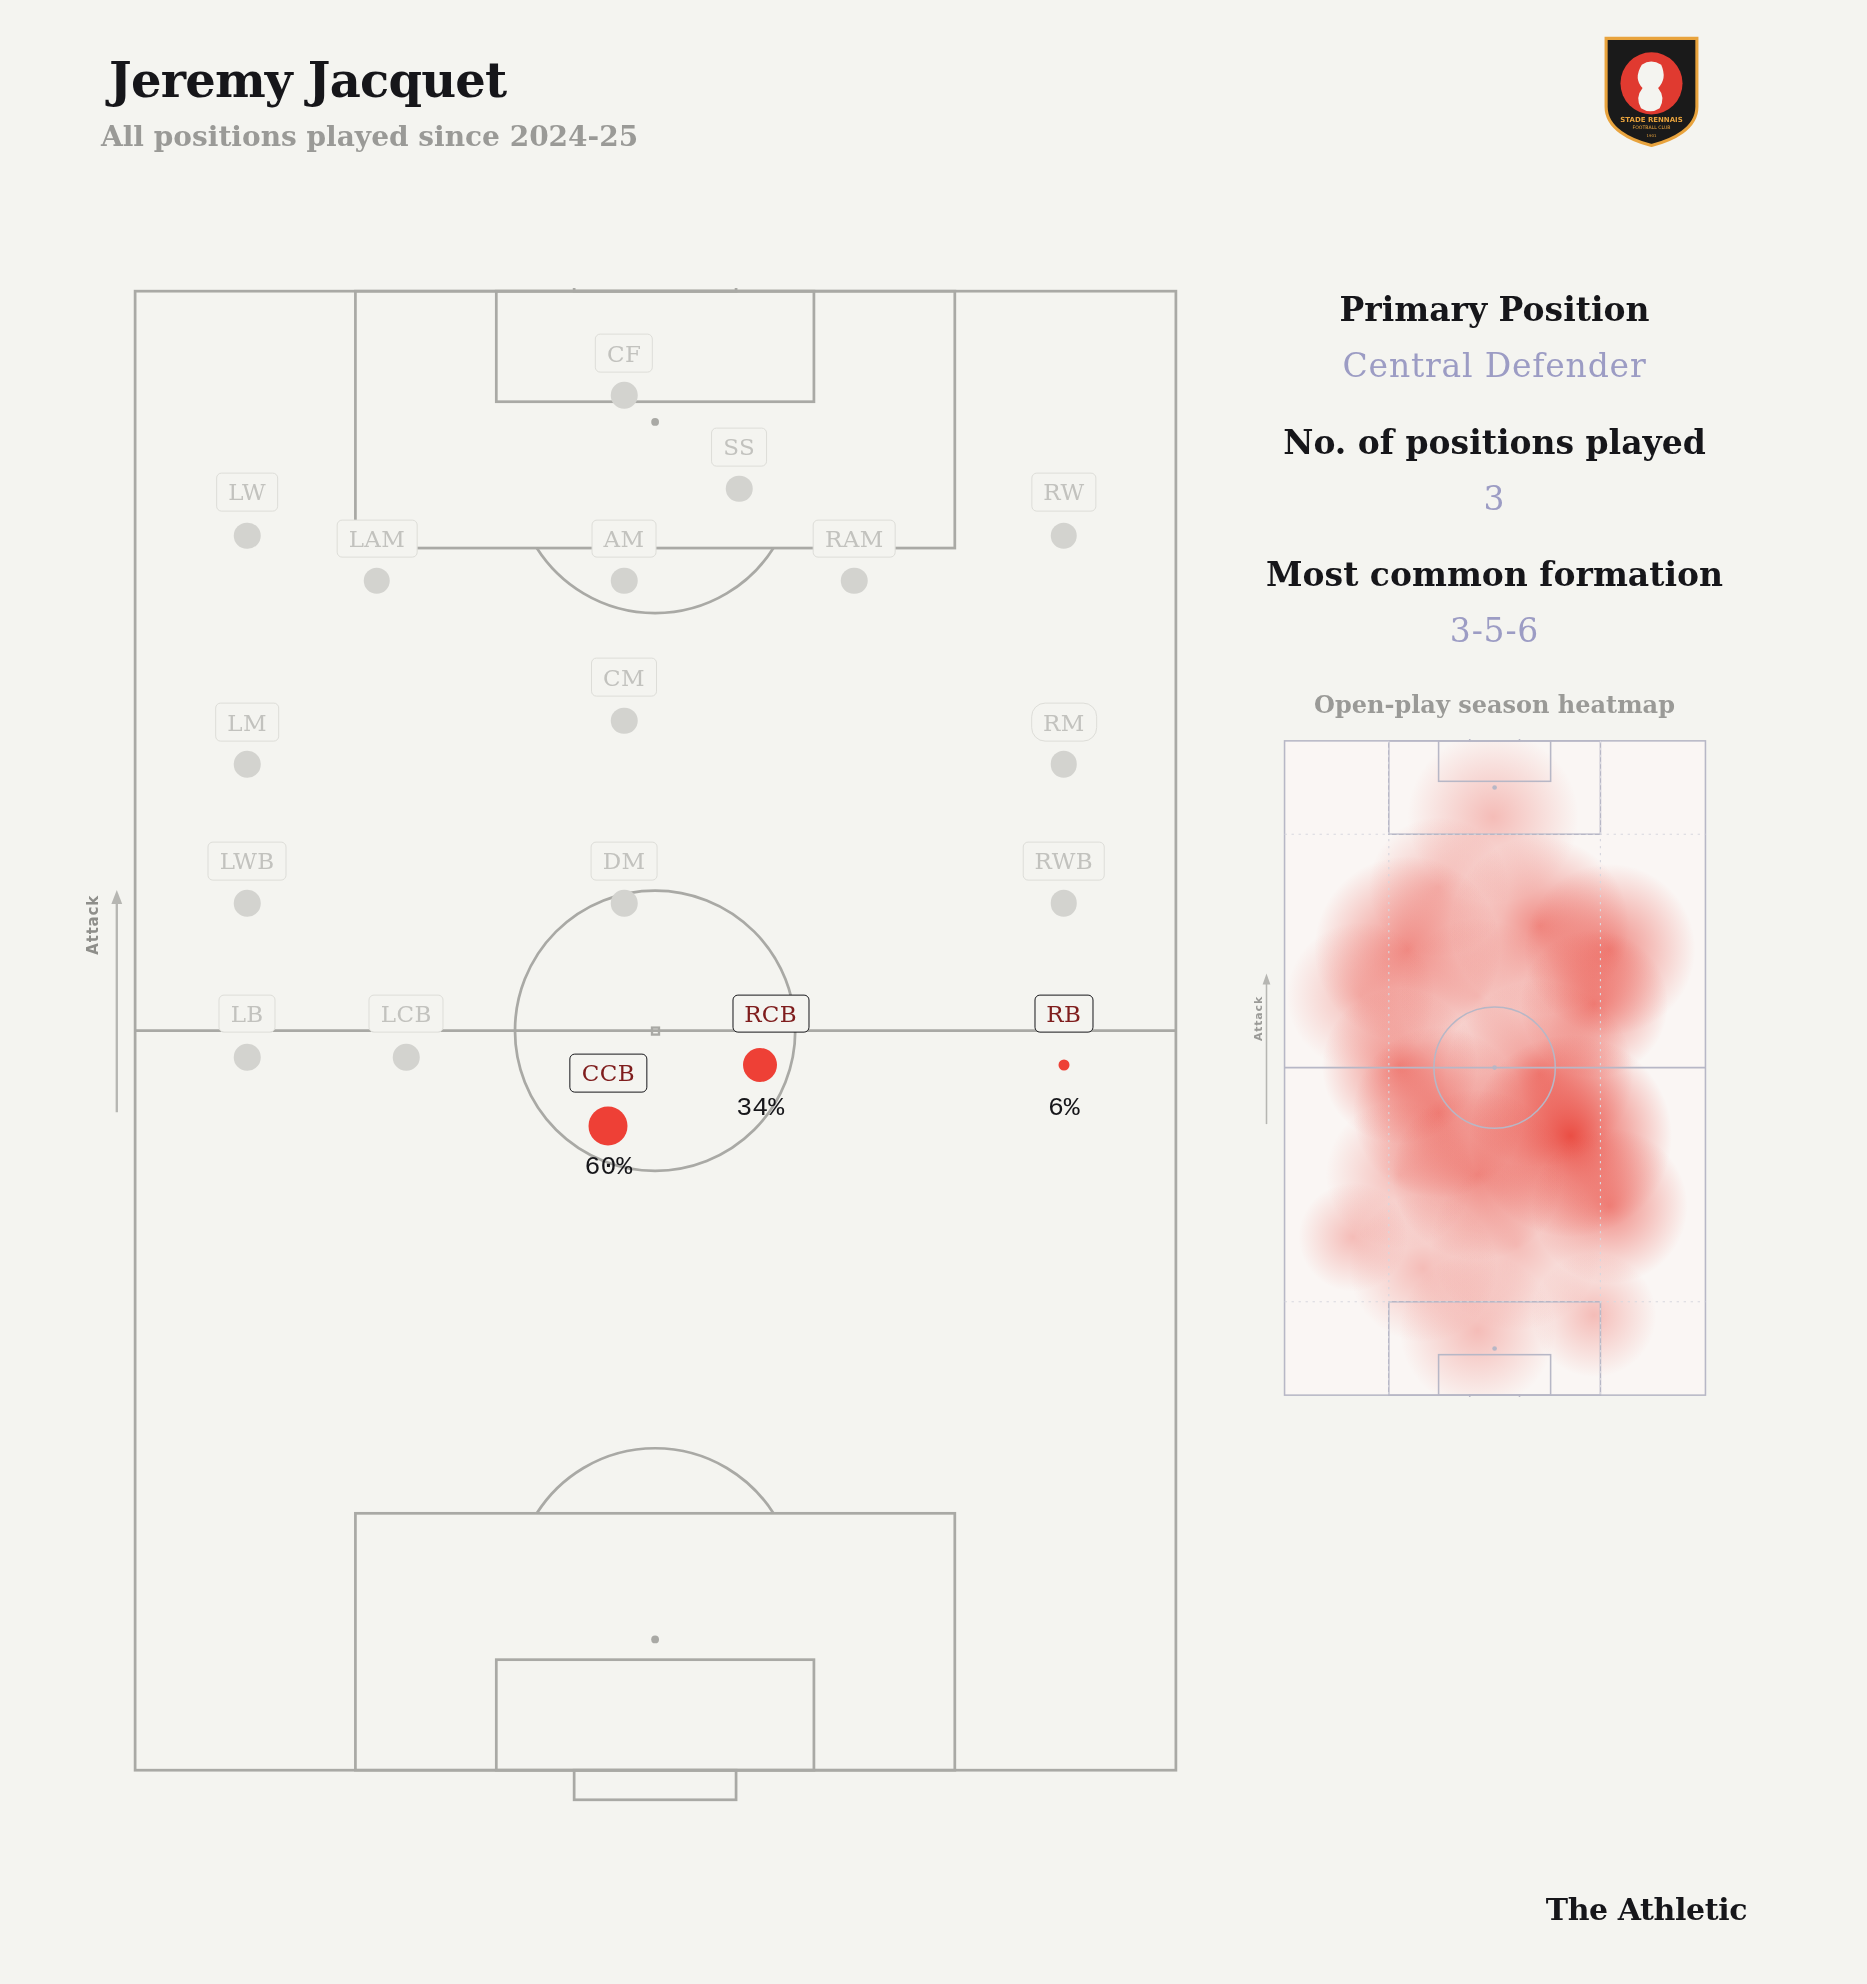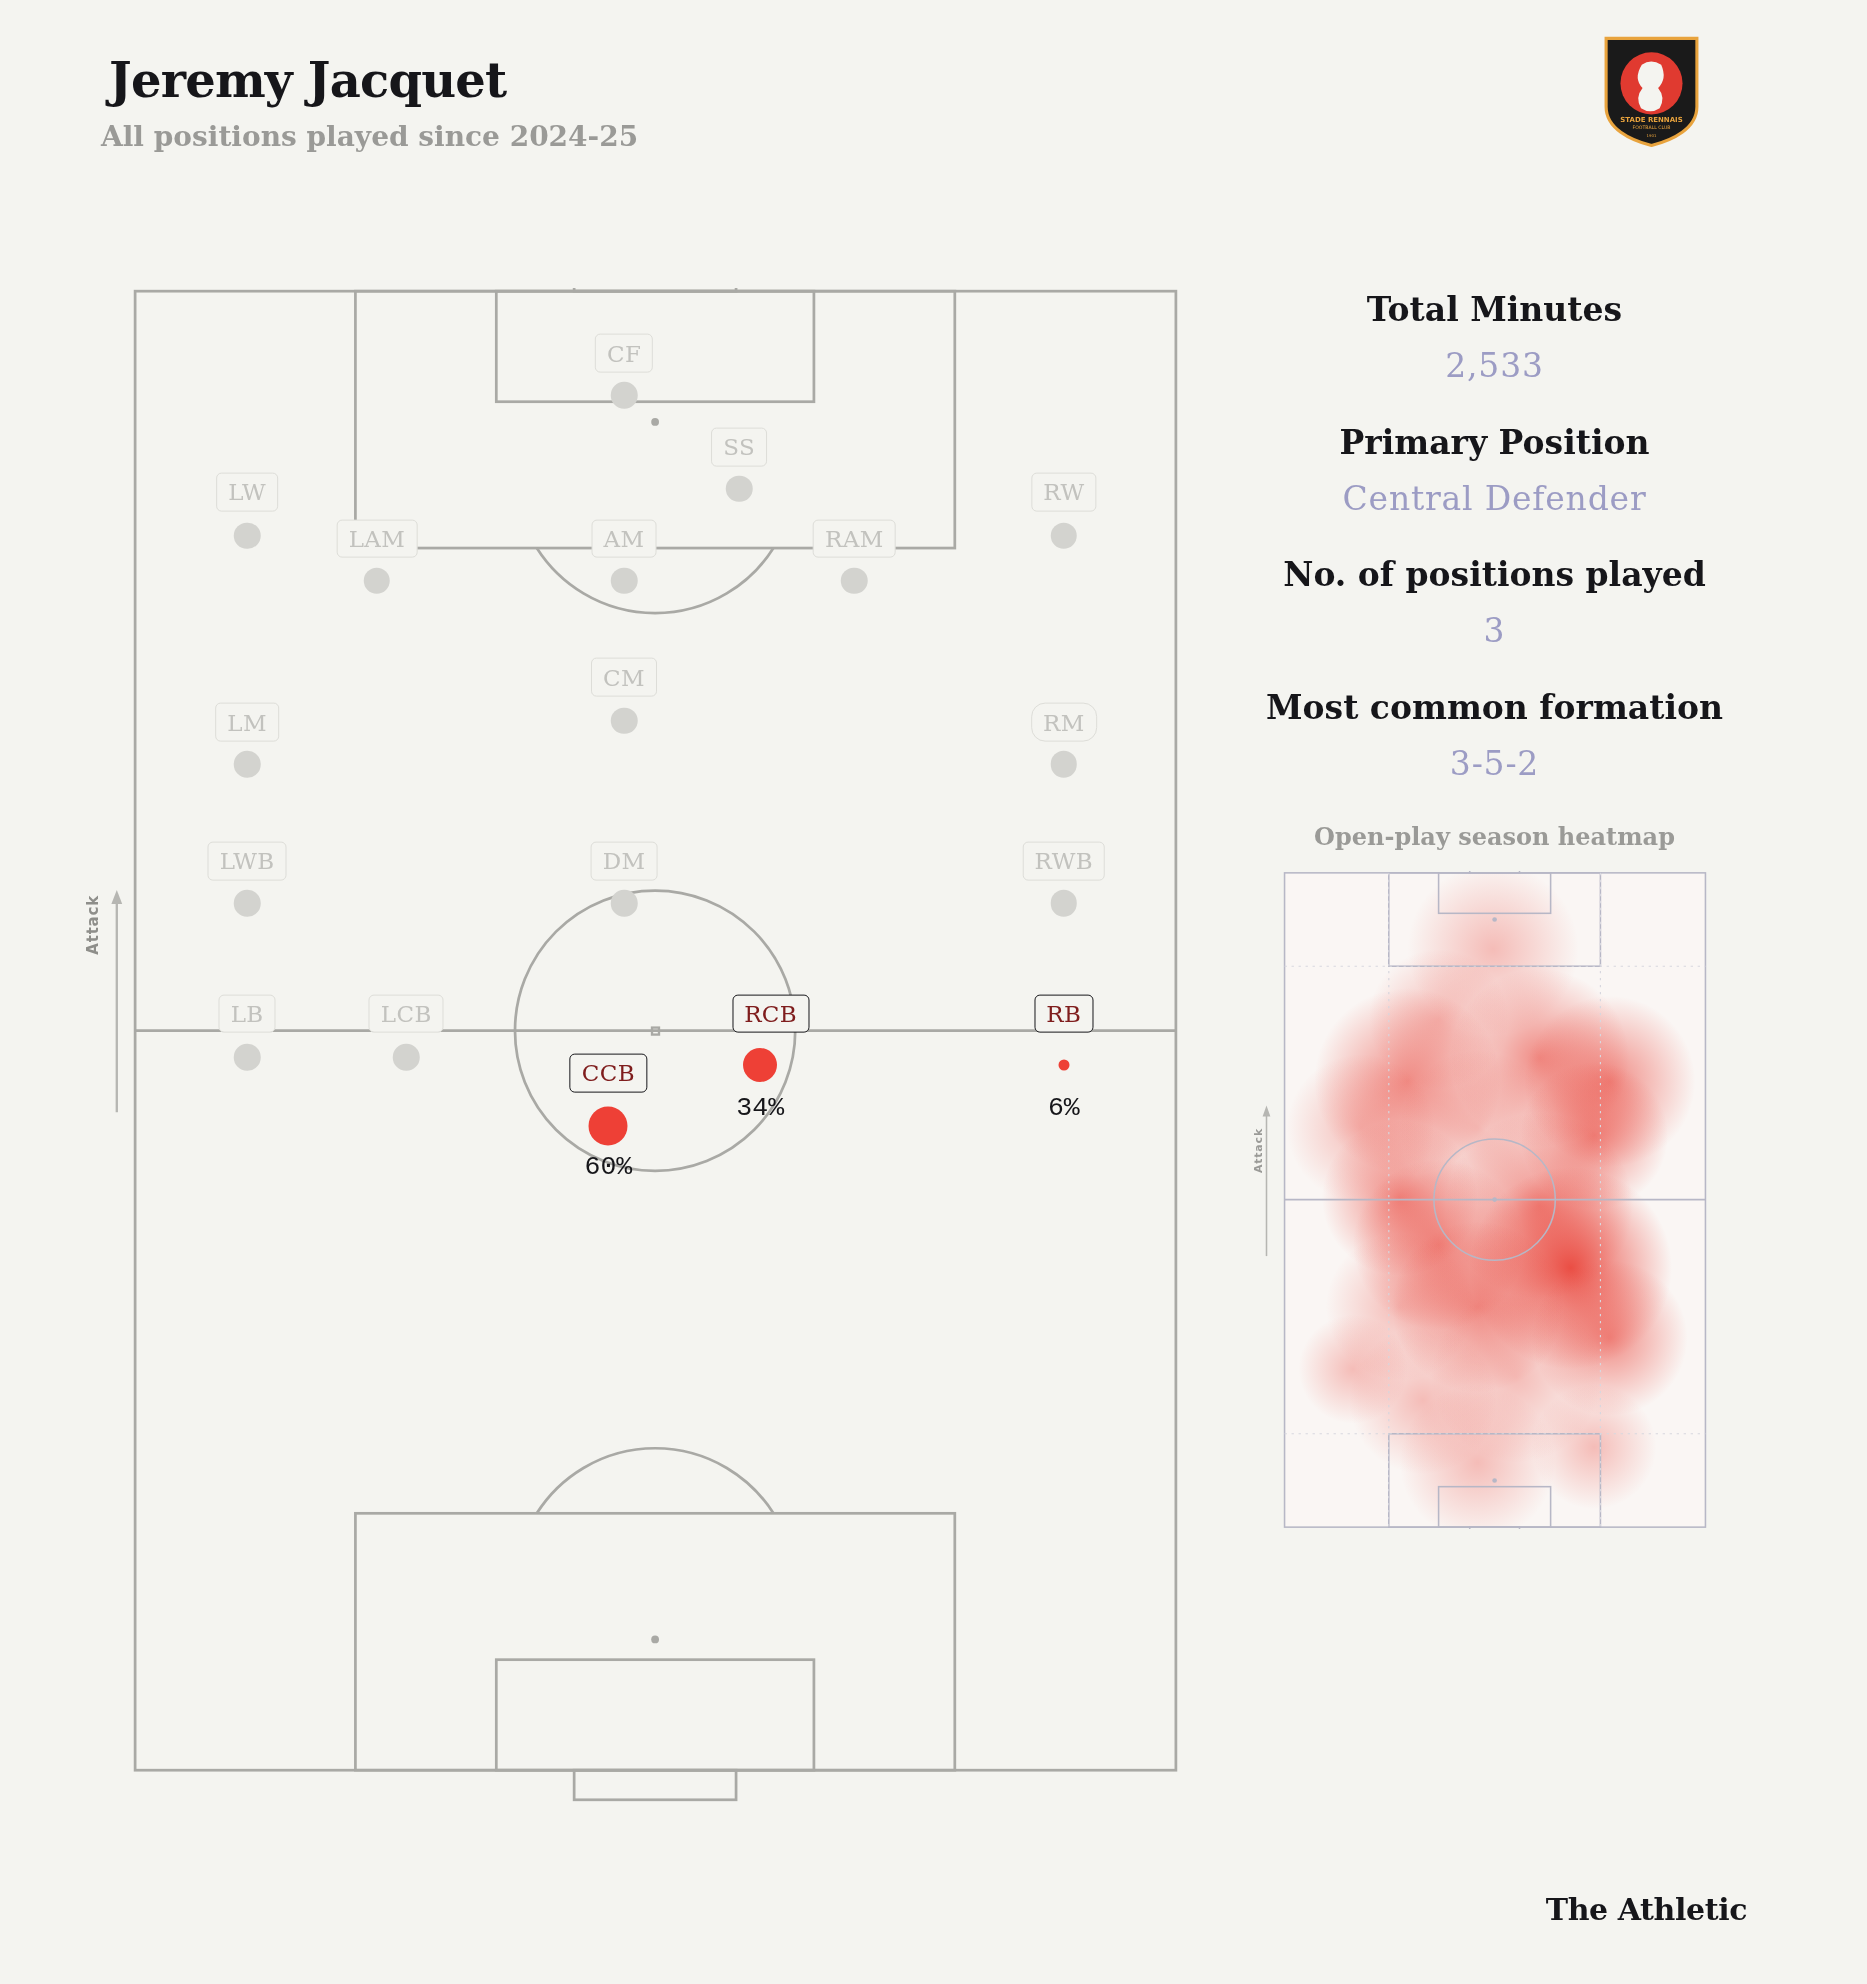--- a/index.html
+++ b/index.html
@@ -279,38 +279,34 @@
   <div class="pos-dot active" style="left:89.0%;top:49.9%;width:11px;height:11px;"></div>
   <div class="pos-pct" style="left:89.0%;top:51.7%;">6%</div>
 
   <div class="pos-label active" style="left:45.5%;top:50.4%;">CCB</div>
   <div class="pos-dot active" style="left:45.5%;top:53.8%;width:39px;height:39px;"></div>
   <div class="pos-pct" style="left:45.5%;top:55.5%;">60%</div>
 </div>
 
 <div class="stats">
 
-  <div class="stat-block">
-    <p class="stat-label">Total Minutes</p>
-    <p class="stat-value">2,533</p>
-  </div>
 
   <div class="stat-block">
     <p class="stat-label">Primary Position</p>
     <p class="stat-value">Central Defender</p>
   </div>
 
   <div class="stat-block">
     <p class="stat-label">No. of positions played</p>
     <p class="stat-value">3</p>
   </div>
 
   <div class="stat-block">
     <p class="stat-label">Most common formation</p>
-    <p class="stat-value">3-5-2</p>
+    <p class="stat-value">3-5-6</p>
   </div>
 
   <p class="heat-title">Open-play season heatmap</p>
 
   <div class="heatmap-wrap">
     <div class="heat-attack">Attack</div>
     <svg width="424" height="658" viewBox="0 0 545 845">
       <defs>
         <radialGradient id="h1">
             <stop offset="0%" stop-color="#e8352a" stop-opacity="0.85"></stop>

